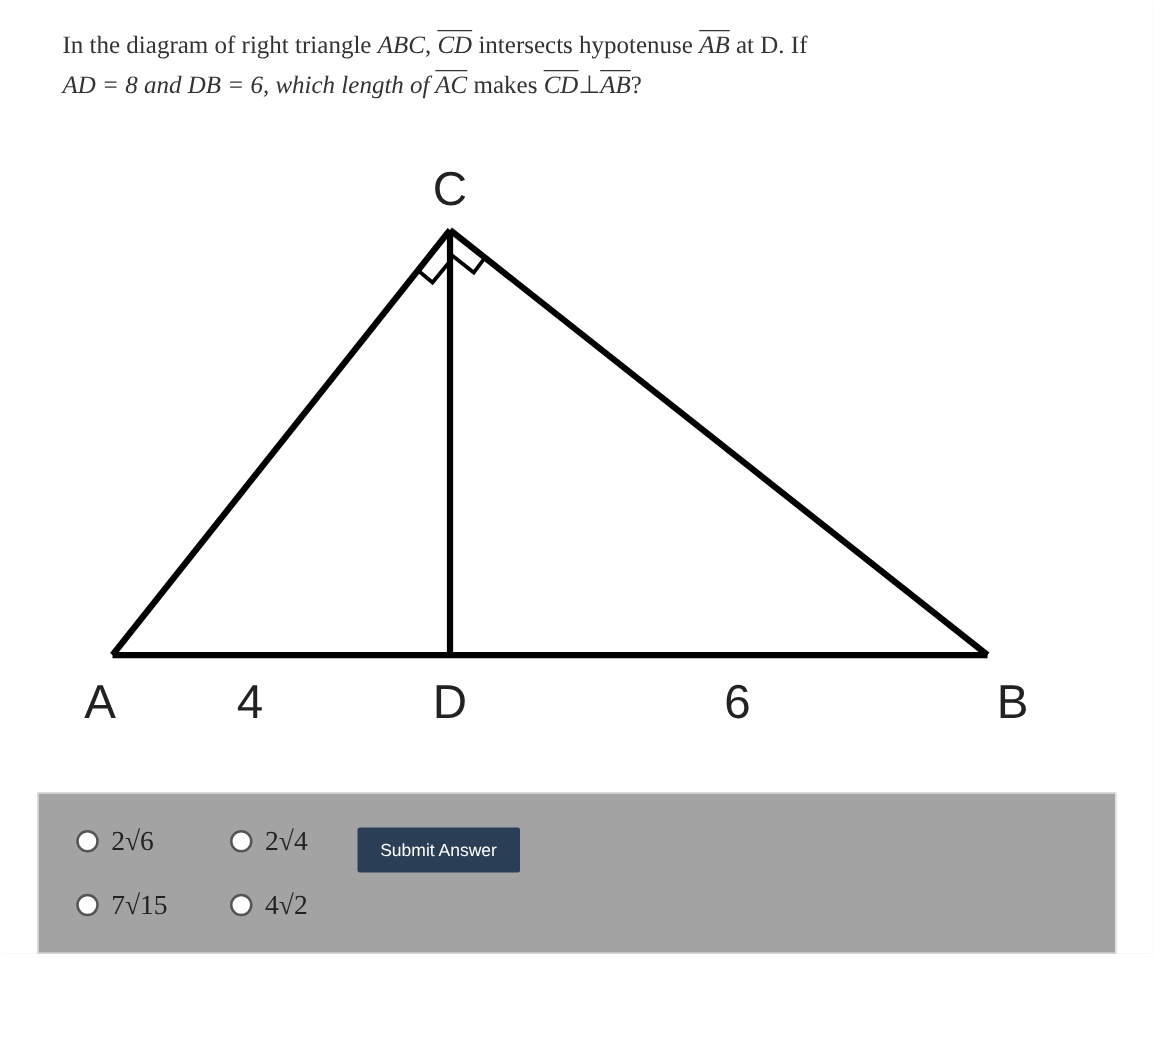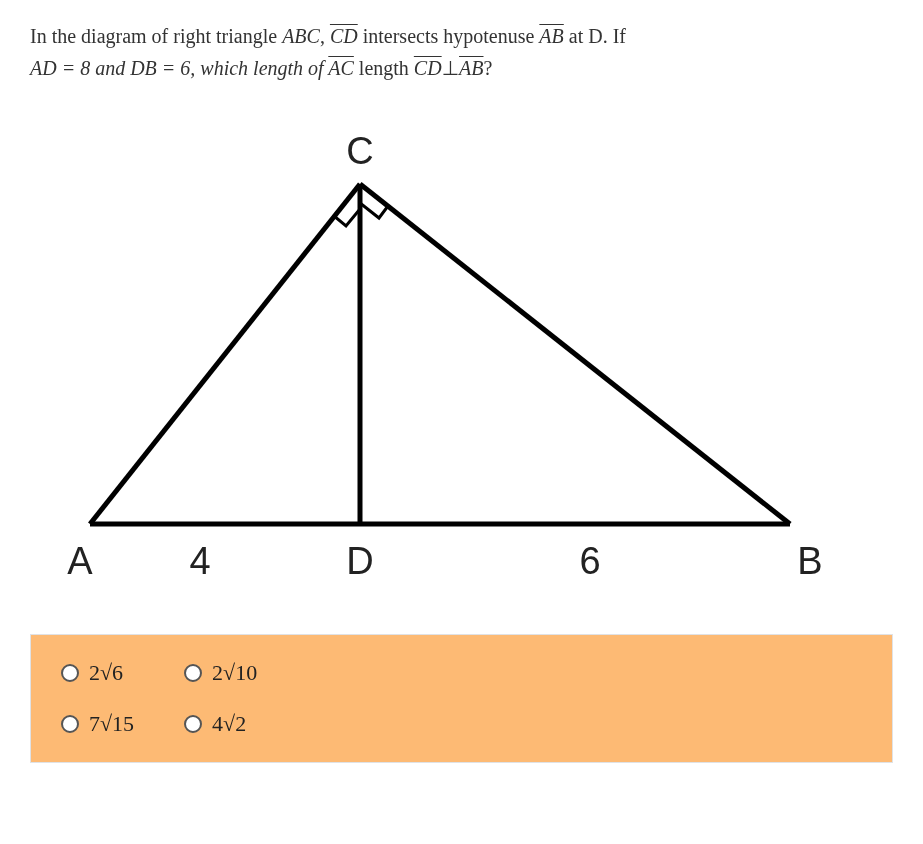--- a/index.html
+++ b/index.html
@@ -16,39 +16,40 @@
     .card {
       background: #ffffff;
       padding: 20px 30px 0 30px;
       box-shadow: 0 2px 4px rgba(0,0,0,0.1);
     }
     .question-text {
       font-size: 20px;
       color: #333;
       line-height: 1.6;
       margin-bottom: 30px;
+      margin-left: 20px;
     }
     .overline {
       text-decoration: overline;
       text-decoration-thickness: 1px;
     }
     .diagram-container {
       margin: 20px 0 30px 0;
       padding: 10px 0;
     }
     .diagram-svg {
       display: block;
     }
     .diagram-label {
       font-family: Arial, sans-serif;
       font-size: 38px;
       fill: #222;
     }
     .answer-panel {
-      background: #fdba74;
+      background: #a3a3a3;
       border: 1px solid #e0e2e5;
       padding: 25px 30px;
       display: flex;
       align-items: flex-start;
       gap: 40px;
     }
     .options-grid {
       display: grid;
       grid-template-columns: auto auto;
       column-gap: 50px;
@@ -85,21 +86,21 @@
       margin-top: 2px;
     }
   </style>
 </head>
 <body>
 
 <div class="card">
 
   <p class="question-text">
     <span>In the diagram of right triangle </span><i>ABC</i><span>, </span><span class="overline"><i>CD</i></span><span> intersects hypotenuse </span><span class="overline"><i>AB</i></span><span> at D. If</span><br>
-    <i>AD = 8 and DB = 6, which length of </i><span class="overline"><i>AC</i></span><span> length </span><span class="overline"><i>CD</i></span><span>⊥</span><span class="overline"><i>AB</i></span><span>?</span>
+    <i>AD = 8 and DB = 6, which length of </i><span class="overline"><i>AC</i></span><span> makes </span><span class="overline"><i>CD</i></span><span>⊥</span><span class="overline"><i>AB</i></span><span>?</span>
   </p>
 
   <div class="diagram-container">
     <svg class="diagram-svg" width="820" height="470" viewBox="0 0 820 470">
 
       <line x1="60" y1="400" x2="760" y2="400" stroke="#000" stroke-width="5"></line>
 
       <line x1="60" y1="400" x2="330" y2="60" stroke="#000" stroke-width="5"></line>
 
       <line x1="330" y1="60" x2="760" y2="400" stroke="#000" stroke-width="5"></line>
@@ -119,26 +120,27 @@
   </div>
 
   <div class="answer-panel">
     <div class="options-grid">
       <div class="option">
         <span class="radio"></span>
         <span class="option-label">2√6</span>
       </div>
       <div class="option">
         <span class="radio"></span>
-        <span class="option-label">2√10</span>
+        <span class="option-label">2√4</span>
       </div>
       <div class="option">
         <span class="radio"></span>
         <span class="option-label">7√15</span>
       </div>
       <div class="option">
         <span class="radio"></span>
         <span class="option-label">4√2</span>
       </div>
     </div>
+    <button class="submit-btn">Submit Answer</button>
   </div>
 
 </div>
 
 </body></html>

